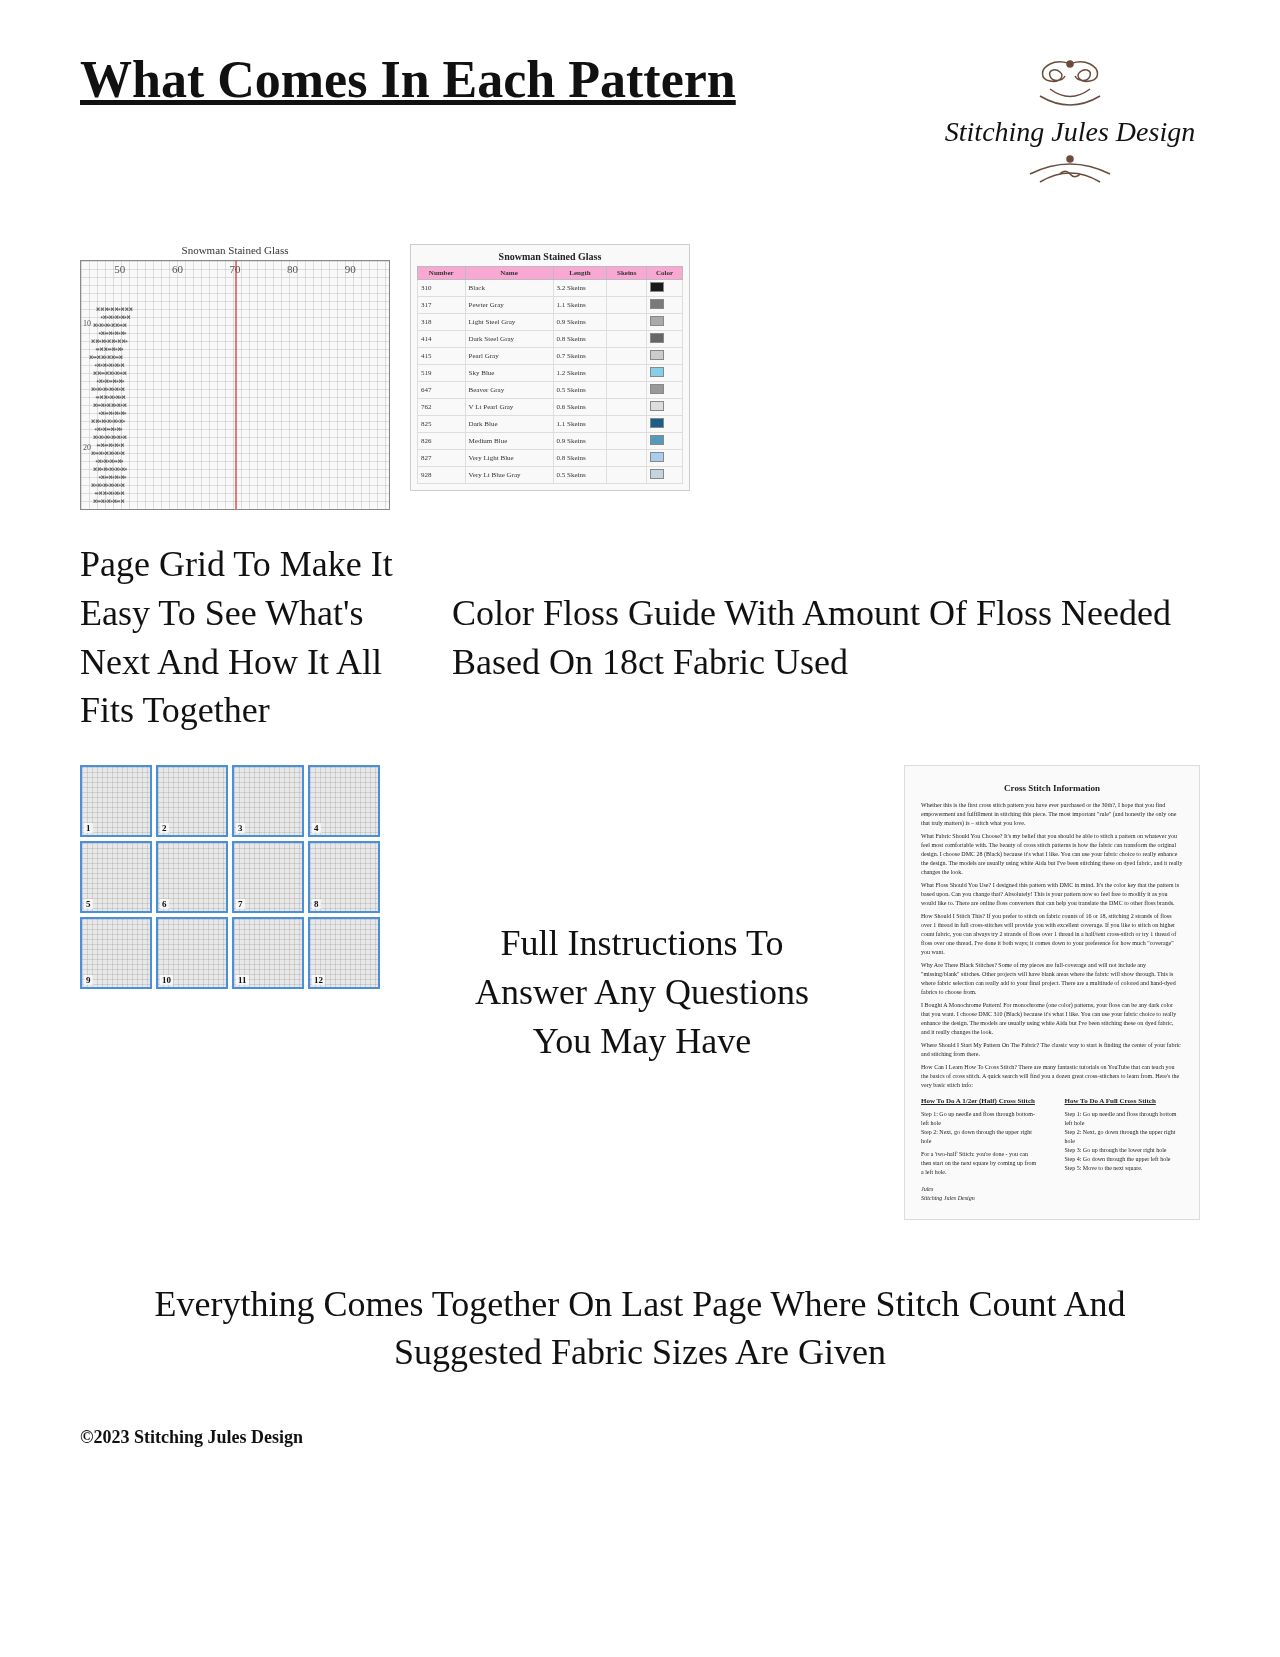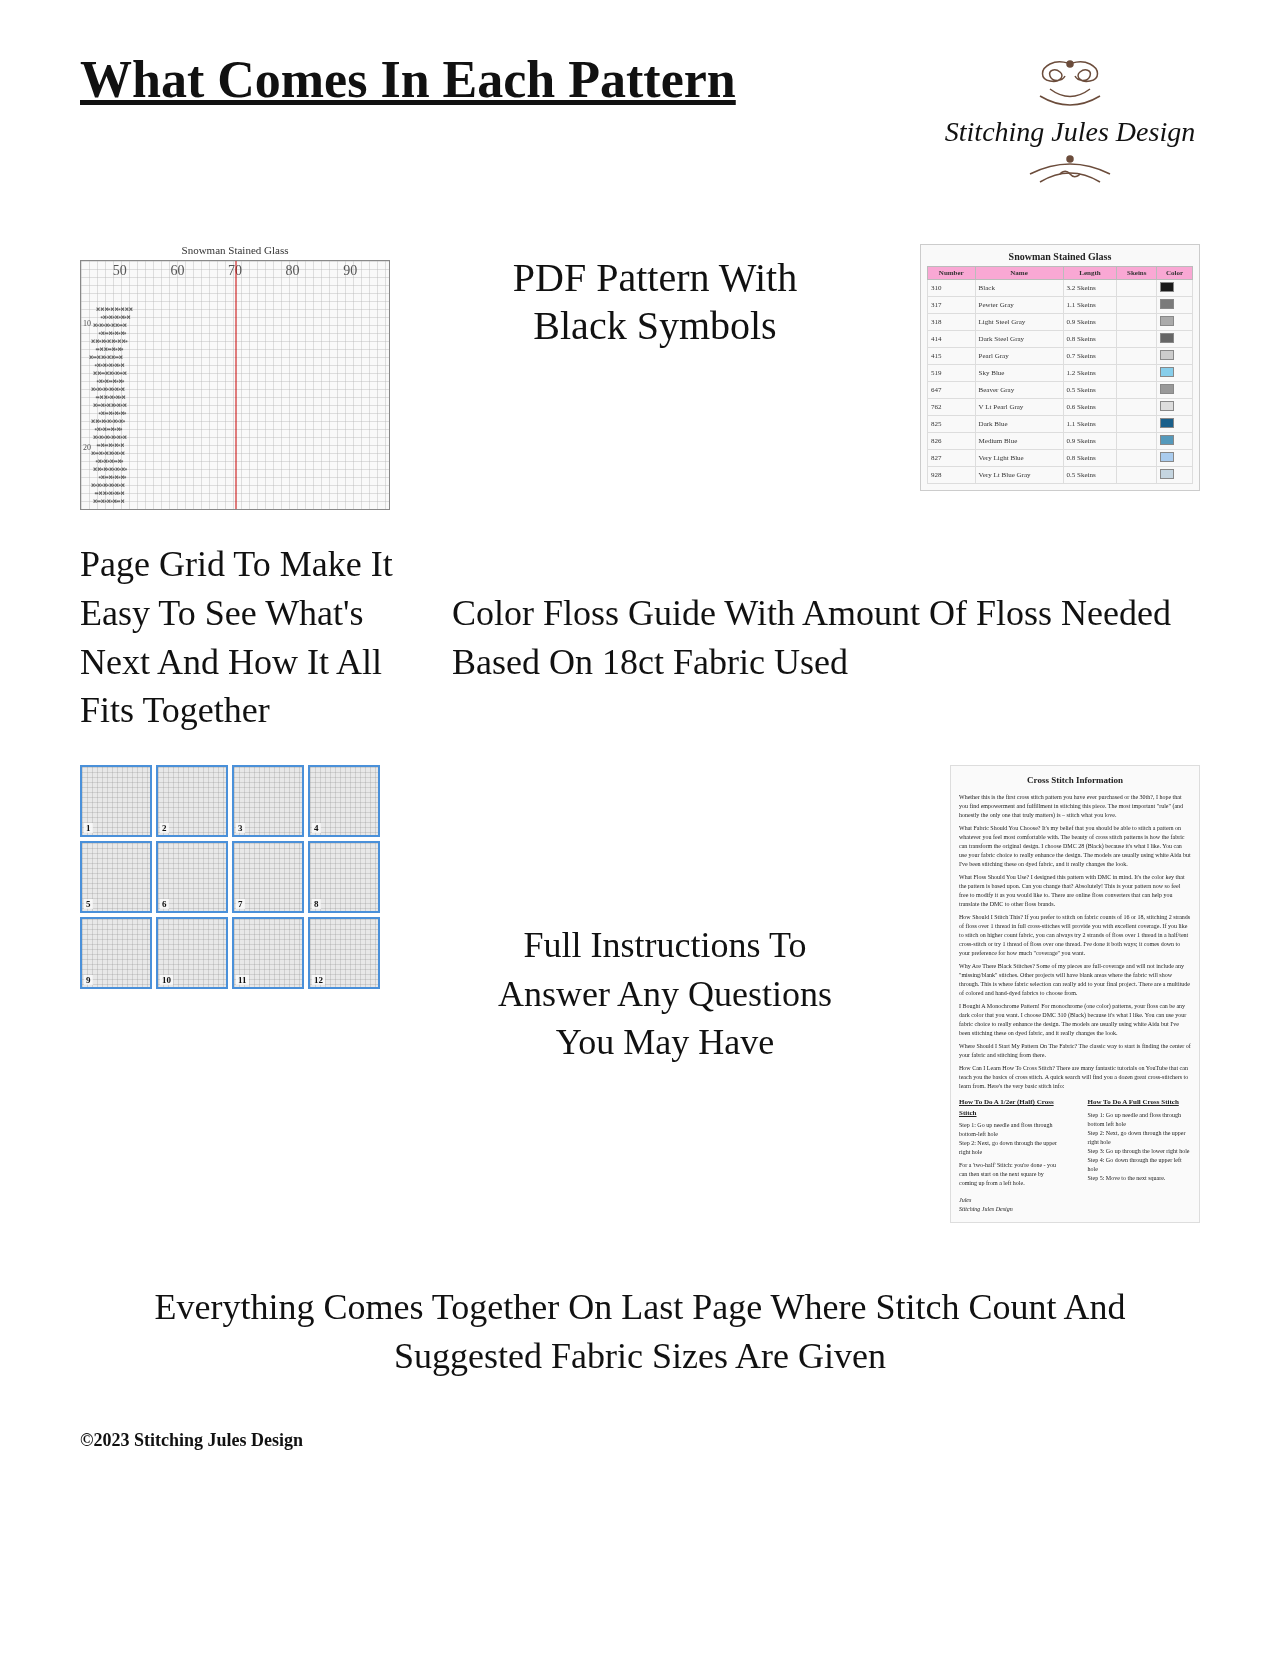--- a/index.html
+++ b/index.html
@@ -81,21 +81,21 @@
       height: 100%;
       background: rgba(200,0,0,0.5);
     }
     
     .axis-label-top {
       position: absolute;
       top: 2px;
       left: 0; right: 0;
       display: flex;
       justify-content: space-around;
-      font-size: 14px;
+      font-size: 11px;
       color: #555;
       padding: 0 10px;
       text-align: center;
     }
     .axis-label-left {
       position: absolute;
       top: 0; bottom: 0; left: 2px;
       display: flex;
       flex-direction: column;
       justify-content: space-around;
@@ -221,25 +221,25 @@
 
     .instructions-text {
       flex: 1;
       font-size: 36px;
       line-height: 1.35;
       text-align: center;
       align-self: center;
     }
 
     .cross-stitch-info {
-      width: 250px;
+      width: 296px;
       flex-shrink: 0;
       border: 1px solid #ddd;
       background: #fafafa;
-      padding: 8px;
+      padding: 16px;
       font-size: 6px;
       line-height: 1.5;
       color: #222;
     }
     .info-title {
       font-size: 9px;
       font-weight: bold;
       text-align: center;
       margin-bottom: 6px;
     }
@@ -372,26 +372,20 @@
             <text x="18" y="218" font-size="5" fill="#333">▪✕▪▪✕▪✕▪✕▪</text>
             <text x="10" y="226" font-size="5" fill="#333">✕▪✕▪✕▪✕▪✕▪✕</text>
             <text x="14" y="234" font-size="5" fill="#333">▪▪✕✕▪✕▪✕▪✕</text>
             <text x="12" y="242" font-size="5" fill="#333">✕▪▪✕▪✕▪✕▪▪✕</text>
           </g>
         </svg>
       </div>
     </div>
   </div>
 
-  <div class="center-content">
-    <div class="pdf-text">
-      <span>PDF Pattern With</span><br>
-      <span>Black Symbols</span>
-    </div>
-  </div>
 
   <div class="floss-guide-image">
     <div class="floss-table-title">Snowman Stained Glass</div>
     <table class="floss-table">
       <thead>
         <tr>
           <th>Number</th>
           <th>Name</th>
           <th>Length</th>
           <th>Skeins</th>

